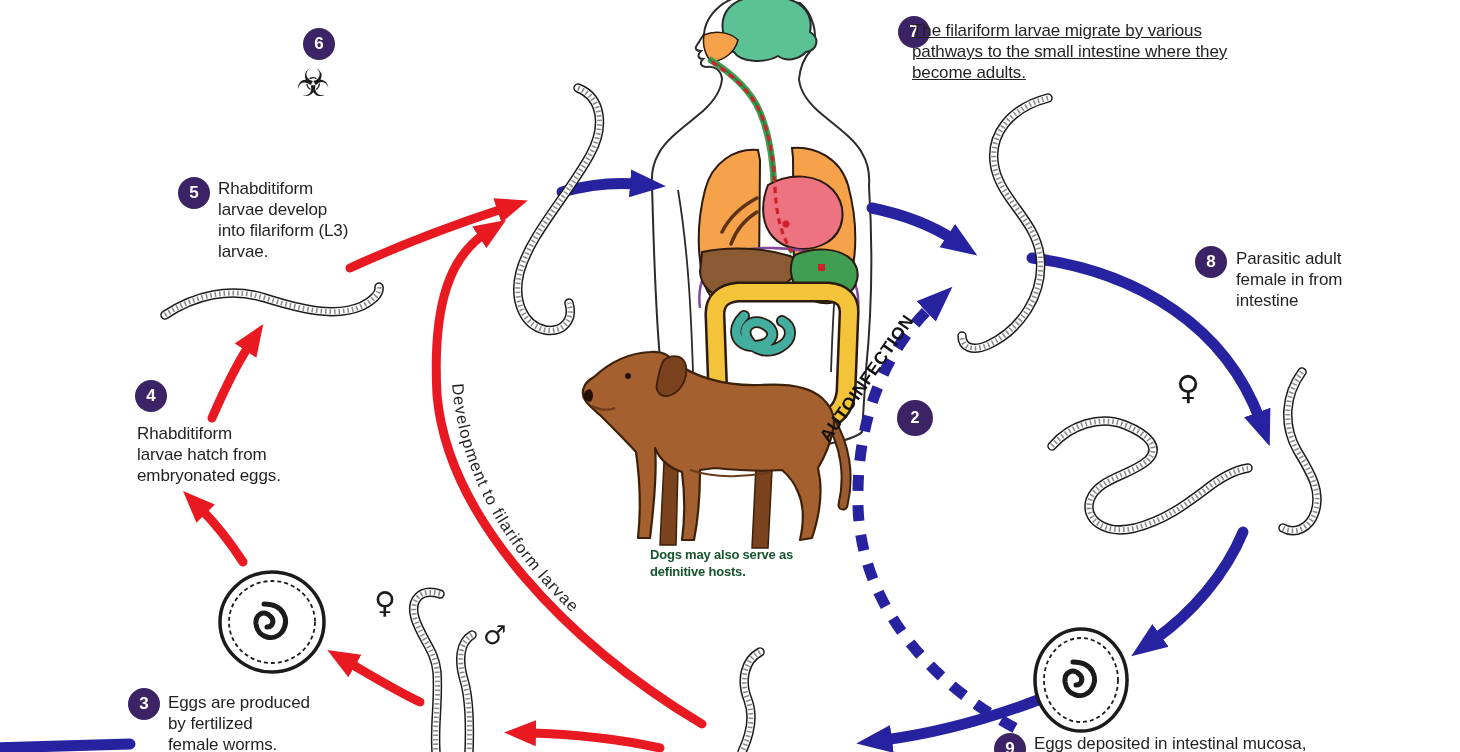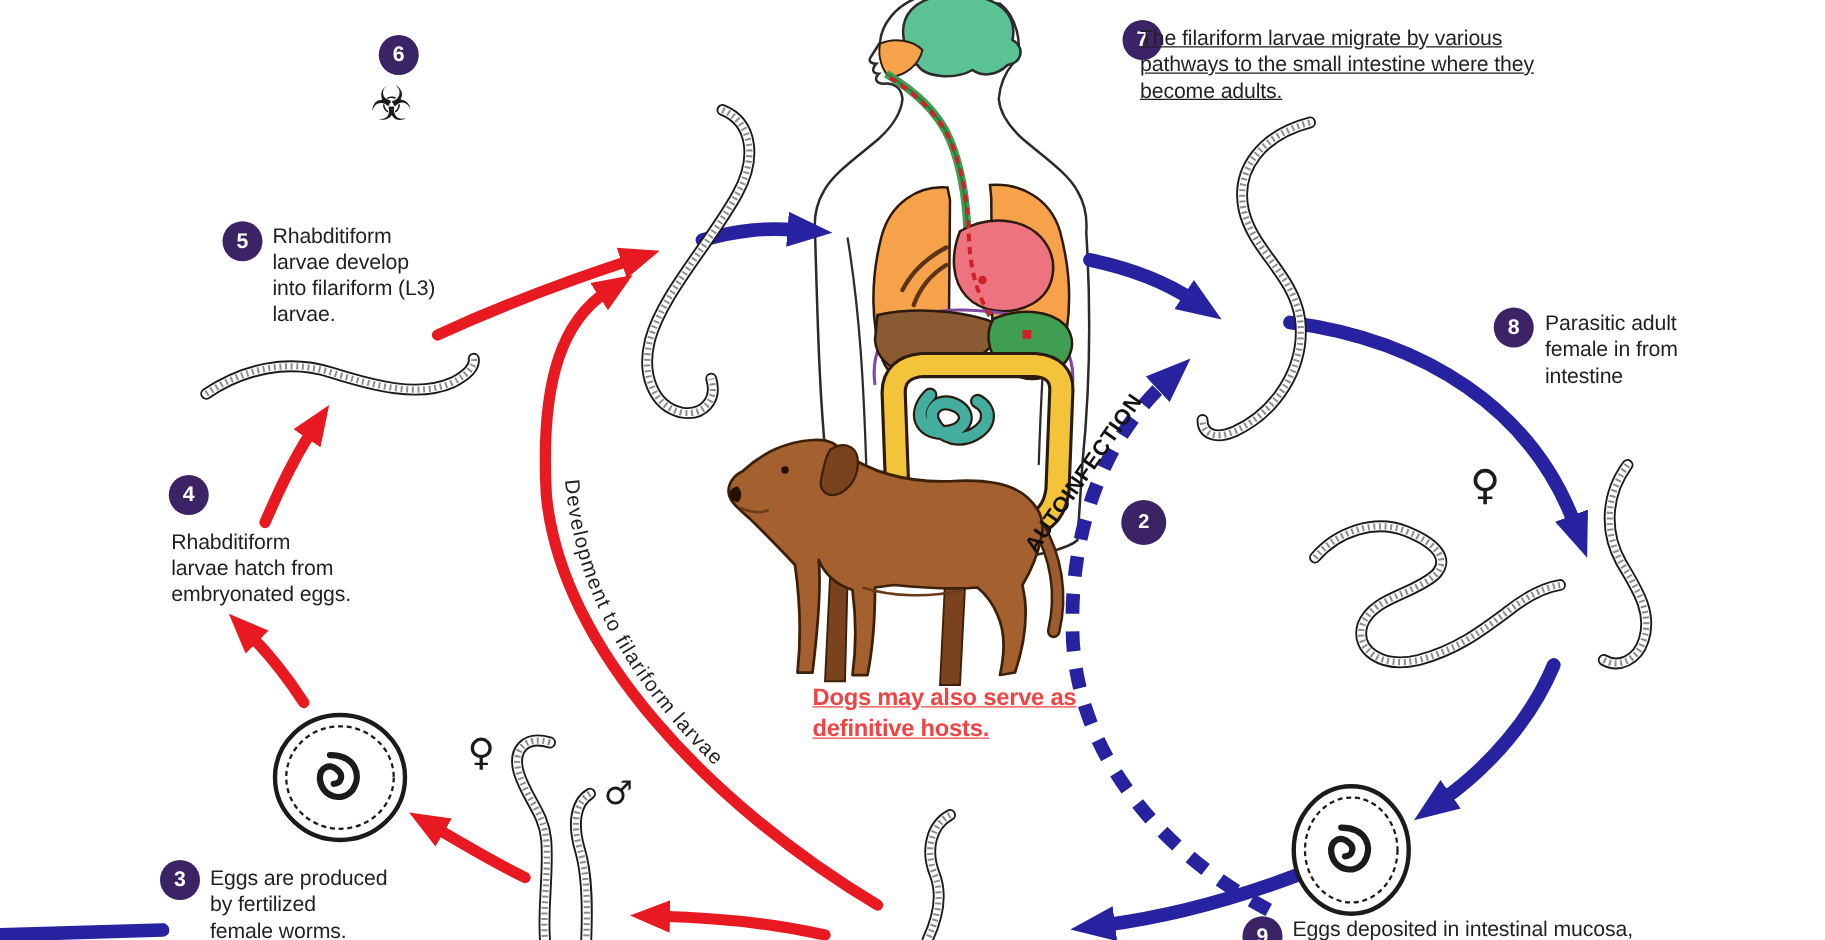--- a/index.html
+++ b/index.html
@@ -21,22 +21,22 @@
   .symbol{
     position:absolute;font-family:"DejaVu Sans",sans-serif;color:#1b1b1b;
   }
   .biohazard{font-size:38px;line-height:1;}
   .gender{font-size:30px;font-weight:bold;}
   .rotlabel{
     position:absolute;font-weight:800;font-size:17.5px;letter-spacing:.5px;
     transform:rotate(-55deg);color:#111;white-space:nowrap;
   }
   .dog-caption{
-    position:absolute;font-size:19px;font-weight:600;line-height:1.32;
-    white-space:pre-line;letter-spacing:-0.2px;color:#ef4444;text-decoration:underline;
+    position:absolute;font-size:13px;font-weight:600;line-height:1.32;
+    white-space:pre-line;letter-spacing:-0.2px;color:#14532d;
   }
   .worm-outer{fill:none;stroke:#1b1b1b;stroke-width:9.5;stroke-linecap:round;}
   .worm-inner{fill:none;stroke:#ffffff;stroke-width:6.5;stroke-linecap:round;}
   .worm-tex{fill:none;stroke:#1b1b1b;stroke-width:5;stroke-linecap:butt;
     stroke-dasharray:1.6 2.9;opacity:.5;}
   .red-arrow{fill:none;stroke:#e81920;stroke-width:9;stroke-linecap:round;}
   .blue-arrow{fill:none;stroke:#2622a0;stroke-width:11;stroke-linecap:round;}
   .blue-dash{fill:none;stroke:#2622a0;stroke-width:11;stroke-linecap:butt;
     stroke-dasharray:16 14;}
   .outline{fill:#ffffff;stroke:#2b2b2b;stroke-width:2;}

